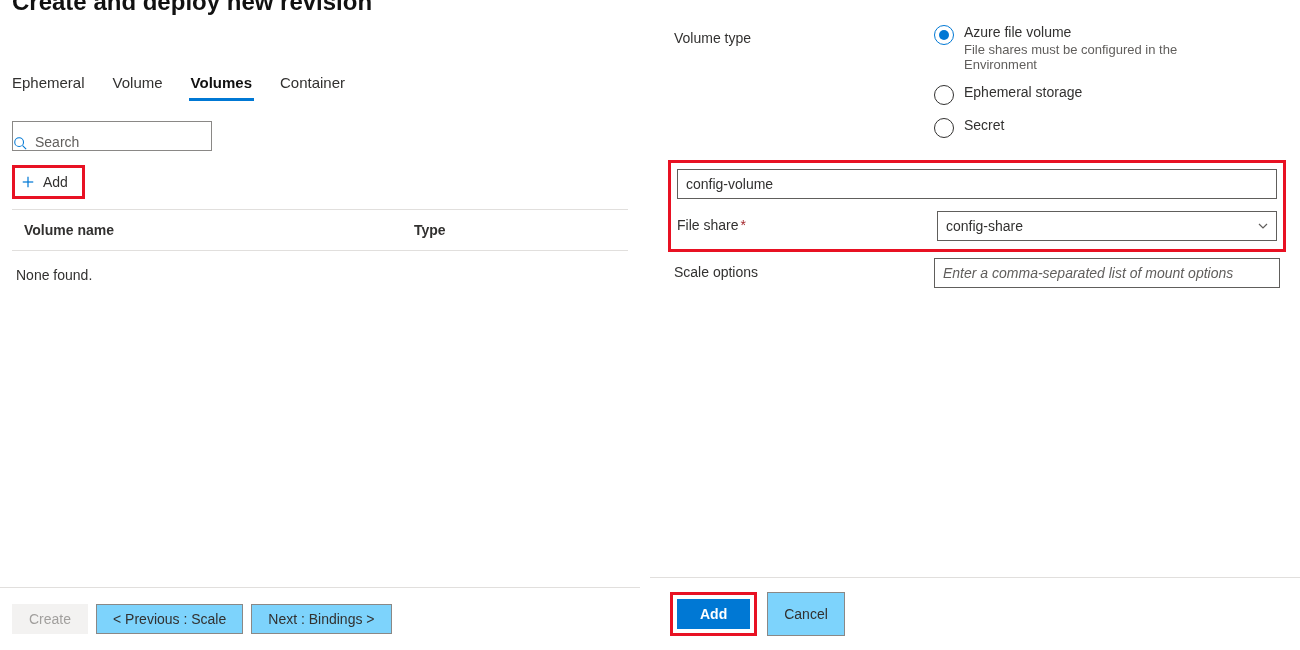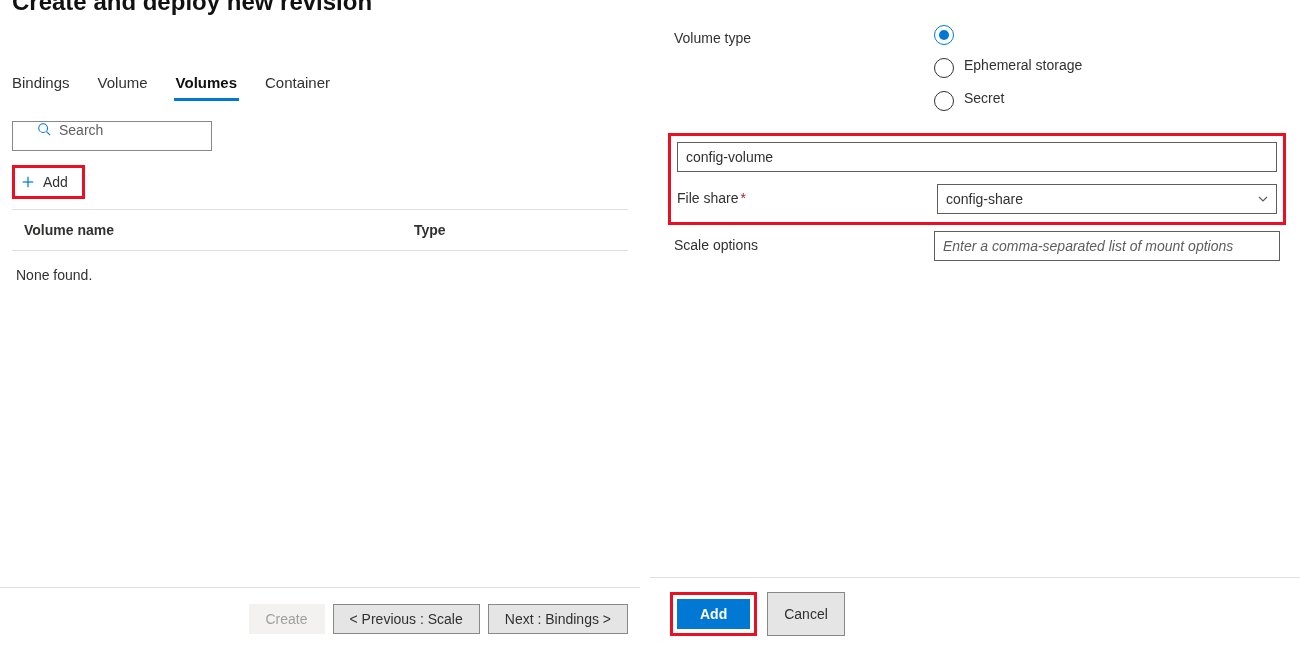--- a/index.html
+++ b/index.html
@@ -59,22 +59,22 @@
       margin-top: 20px;
       font-size: 14px;
       color: #323130;
     }
     .search-box {
       margin-top: 20px;
       width: 200px;
       height: 30px;
       border: 1px solid #8a8886;
       display: flex;
-      align-items: flex-start;
-      padding: 0 24px;
+      align-items: flex-end;
+      padding: 0 0;
       gap: 8px;
     }
     .search-box input {
       border: none;
       outline: none;
       font-size: 14px;
       width: 100%;
       color: #323130;
     }
     .search-box input::placeholder {
@@ -119,25 +119,24 @@
     .footer-main {
       position: absolute;
       left: 0;
       bottom: 0;
       width: 640px;
       border-top: 1px solid #e1dfdd;
       padding: 16px 12px;
       display: flex;
       gap: 8px;
       background: #fff;
-      justify-content: flex-end;
     }
     .btn {
       border: 1px solid #8a8886;
-      background: #e5e5e5;
+      background: #7dd3fc;
       font-size: 14px;
       padding: 6px 16px;
       cursor: pointer;
       color: #323130;
     }
     .btn-disabled {
       background: #f3f2f1;
       border: 1px solid #f3f2f1;
       color: #a19f9d;
       cursor: default;
@@ -250,21 +249,21 @@
       display: inline-flex;
     }
   </style>
 </head>
 <body>
 
 <div class="main-panel">
   <div class="page-title-row">Create and deploy new revision</div>
 
   <div class="tabs">
-    <div class="tab">Bindings</div>
+    <div class="tab">Ephemeral</div>
     <div class="tab">Volume</div>
     <div class="tab active">Volumes</div>
     <div class="tab">Container</div>
   </div>
 
 
   <div class="search-box">
     <span class="search-icn">
       <svg width="14" height="14" viewBox="0 0 16 16">
           <circle cx="7" cy="7" r="5" fill="none" stroke="#0078d4" stroke-width="1.2"></circle>
@@ -303,20 +302,24 @@
 
 <div class="side-panel">
 
   <div class="form-row">
     <div class="form-label">Volume type</div>
     <div class="form-ctrl">
       <div class="radio-item">
         <div class="radio-outer sel">
             <div class="radio-inner"></div>
           </div>
+        <div>
+          <div class="radio-text">Azure file volume</div>
+          <div class="radio-sub">File shares must be configured in the Environment</div>
+        </div>
       </div>
       <div class="radio-item">
         <div class="radio-outer"></div>
         <div class="radio-text">Ephemeral storage</div>
       </div>
       <div class="radio-item" style="margin-bottom:16px">
         <div class="radio-outer"></div>
         <div class="radio-text">Secret</div>
       </div>
     </div>

